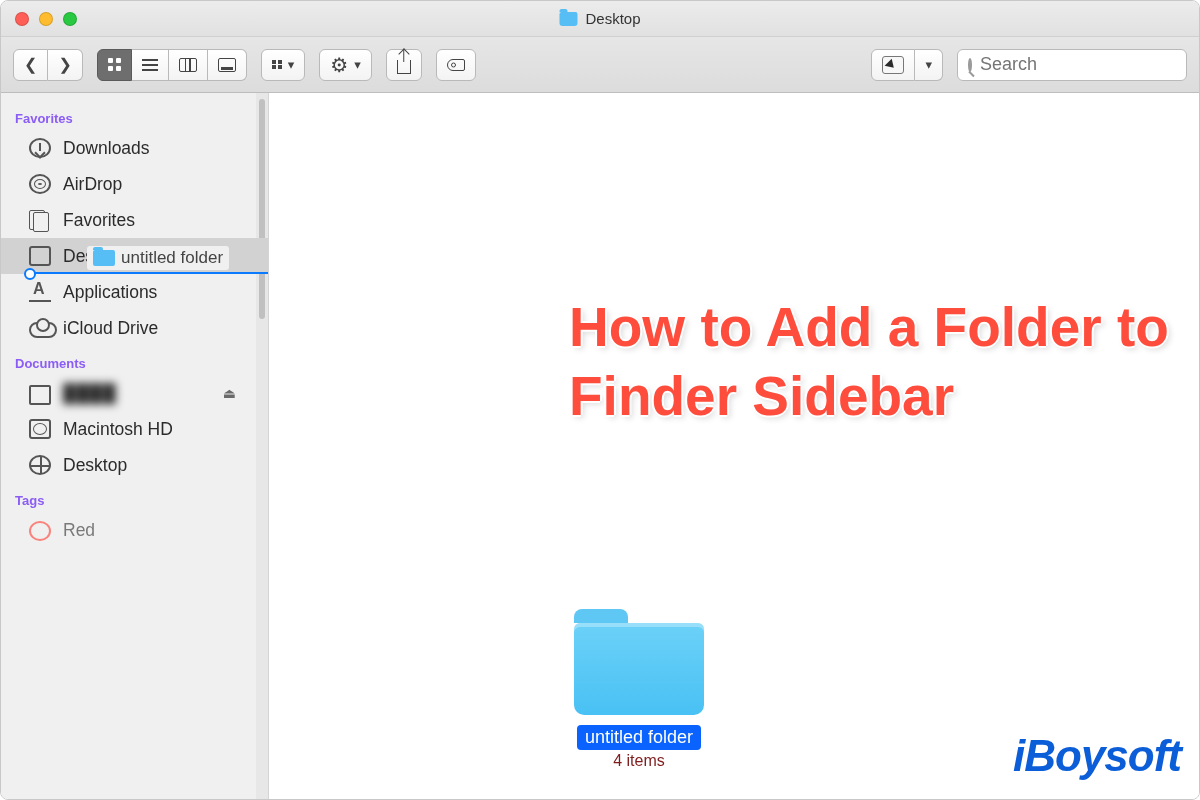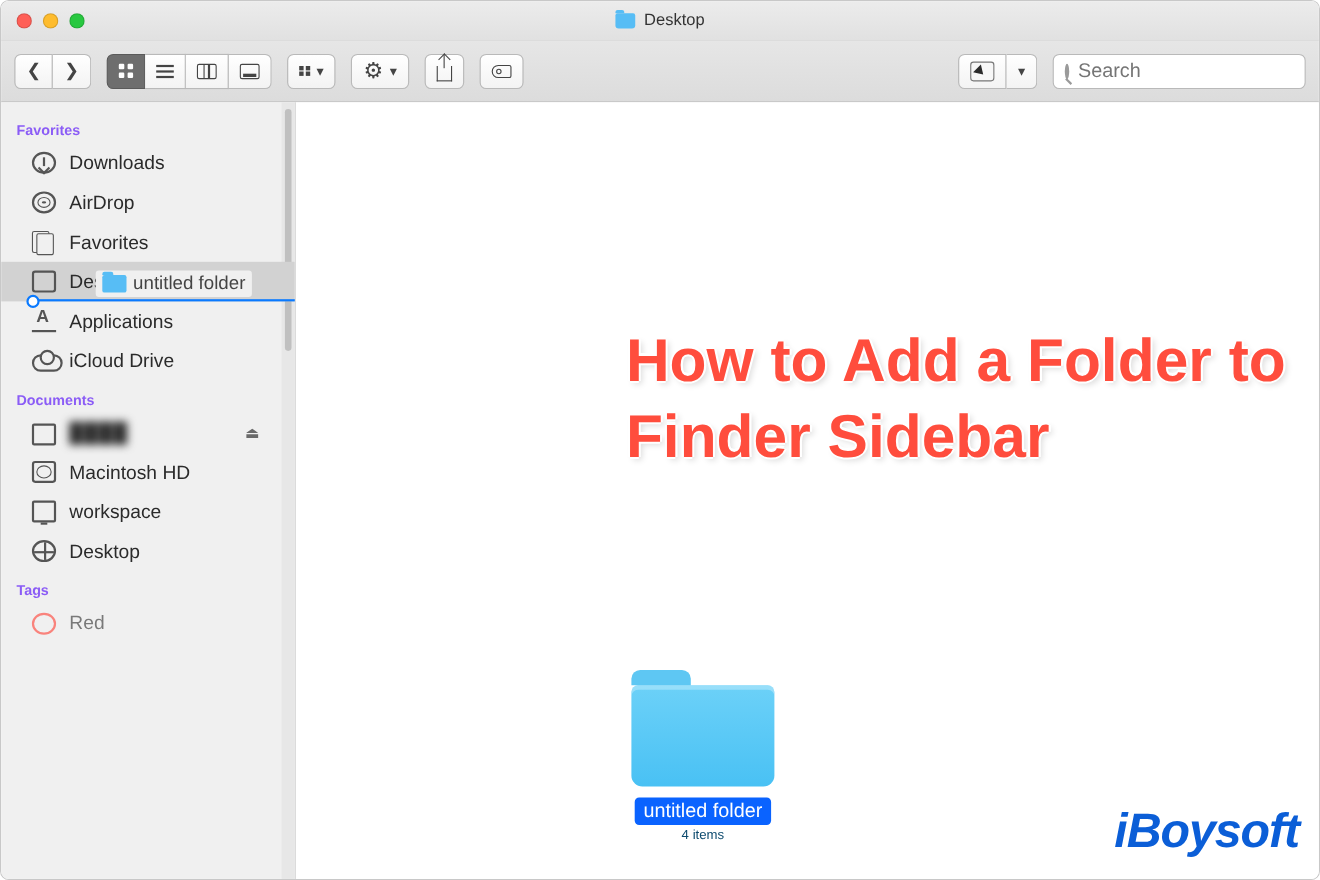--- a/index.html
+++ b/index.html
@@ -198,21 +198,21 @@
 }
 .big-folder::before {
   content:""; position:absolute; top:-14px; left:0; width:54px; height:14px; background:#5ec7f3;
   border-radius:8px 8px 0 0;
 }
 .folder-name {
   margin-top: 10px; background:#0a63ff; color:#fff; padding:2px 8px; border-radius:4px;
   font-size: 18px;
 }
 .folder-sub {
-  margin-top: 2px; color:#0c4a6e; font-size: 12px;
+  margin-top: 2px; color:#7f1d1d; font-size: 16px;
 }
 
 .overlay-title {
   position:absolute; top:200px; left:300px; right:30px;
   font-size: 55px; font-weight: 800; color:#ff4d3d;
   line-height: 1.25;
   text-shadow: 0 2px 0 #fff, 2px 0 0 #fff, -2px 0 0 #fff, 0 -2px 0 #fff, 3px 3px 6px rgba(0,0,0,0.15);
 }
 .watermark {
   position:absolute; right:18px; bottom:18px;
@@ -360,24 +360,20 @@
       <div class="sb-item">
         <span class="sicon i-ext"></span>
         <span class="i-blur">████</span>
         <span class="eject">⏏</span>
       </div>
       <div class="sb-item">
         <span class="sicon i-hdd"></span>
         <span>Macintosh HD</span>
       </div>
       <div class="sb-item">
-        <span class="sicon i-mac"></span>
-        <span>workspace</span>
-      </div>
-      <div class="sb-item">
         <span class="sicon i-net"></span>
         <span>Desktop</span>
       </div>
 
       <div class="section-label">Tags</div>
       <div class="sb-item" style="opacity:0.6;">
         <span class="sicon i-tag-red"></span>
         <span>Red</span>
       </div>
     </div>

